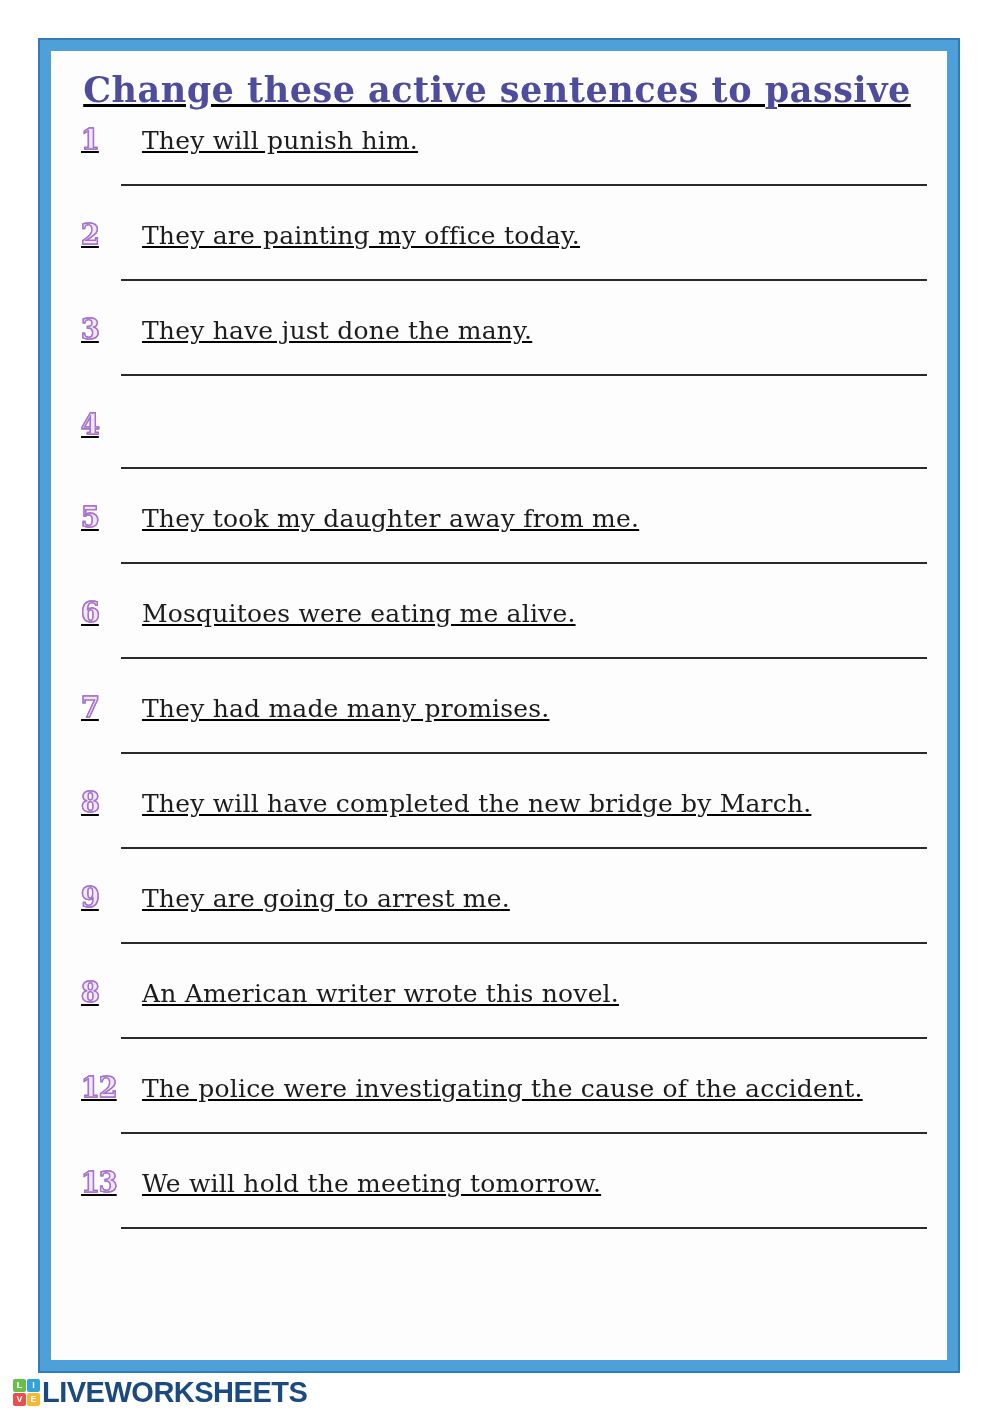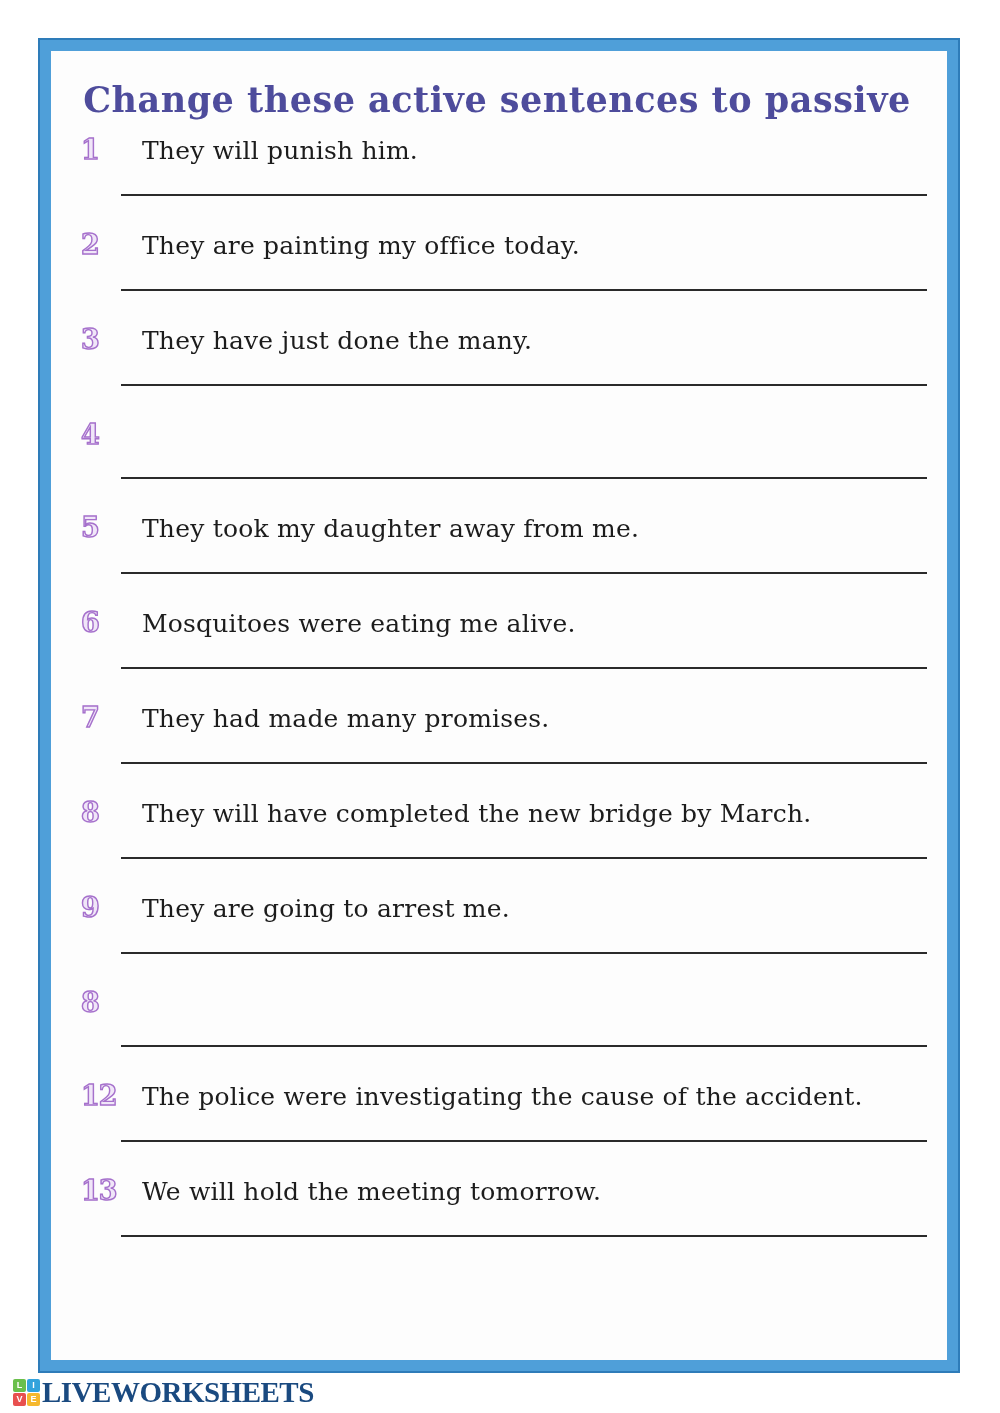--- a/index.html
+++ b/index.html
@@ -17,21 +17,22 @@
   }
   .frame {
     position: absolute;
     left: 40px;
     top: 40px;
     width: 918px;
     height: 1331px;
     background: #fdfdfd;
     border: 11px solid #4f9fd9;
     outline: 2px solid #2e7cb9;
-    padding: 24px 34px 0 30px;
+    padding: 14px 34px 0 30px;
+    text-decoration: underline;
   }
   .title {
     font-family: "DejaVu Serif", serif;
     font-weight: bold;
     font-size: 35px;
     letter-spacing: 0.5px;
     color: #4e4c9c;
     text-align: center;
     margin: 4px 0 14px 0;
   }
@@ -83,21 +84,21 @@
     height: 13px;
     border-radius: 2px;
     color: #ffffff;
     font-family: "Liberation Sans", sans-serif;
     font-weight: bold;
     font-size: 9px;
     line-height: 13px;
     text-align: center;
   }
   .logo-text {
-    font-family: Liberation Serif, serif;
+    font-family: Liberation Sans, sans-serif;
     font-weight: bold;
     font-size: 29px;
     letter-spacing: -0.5px;
     color: #1a4a80;
   }
 </style>
 </head>
 <body>
 
 <div class="page">
@@ -162,20 +163,21 @@
         <div class="item">
           <div class="sentence-row">
             <span class="item-number">9</span>
             <span class="item-sentence">They are going to arrest me.</span>
           </div>
           <div class="answer-line"></div>
         </div>
         <div class="item">
           <div class="sentence-row">
             <span class="item-number">8</span>
+            <span class="item-sentence">An American writer wrote this novel.</span>
           </div>
           <div class="answer-line"></div>
         </div>
         <div class="item">
           <div class="sentence-row">
             <span class="item-number">12</span>
             <span class="item-sentence">The police were investigating the cause of the accident.</span>
           </div>
           <div class="answer-line"></div>
         </div>

